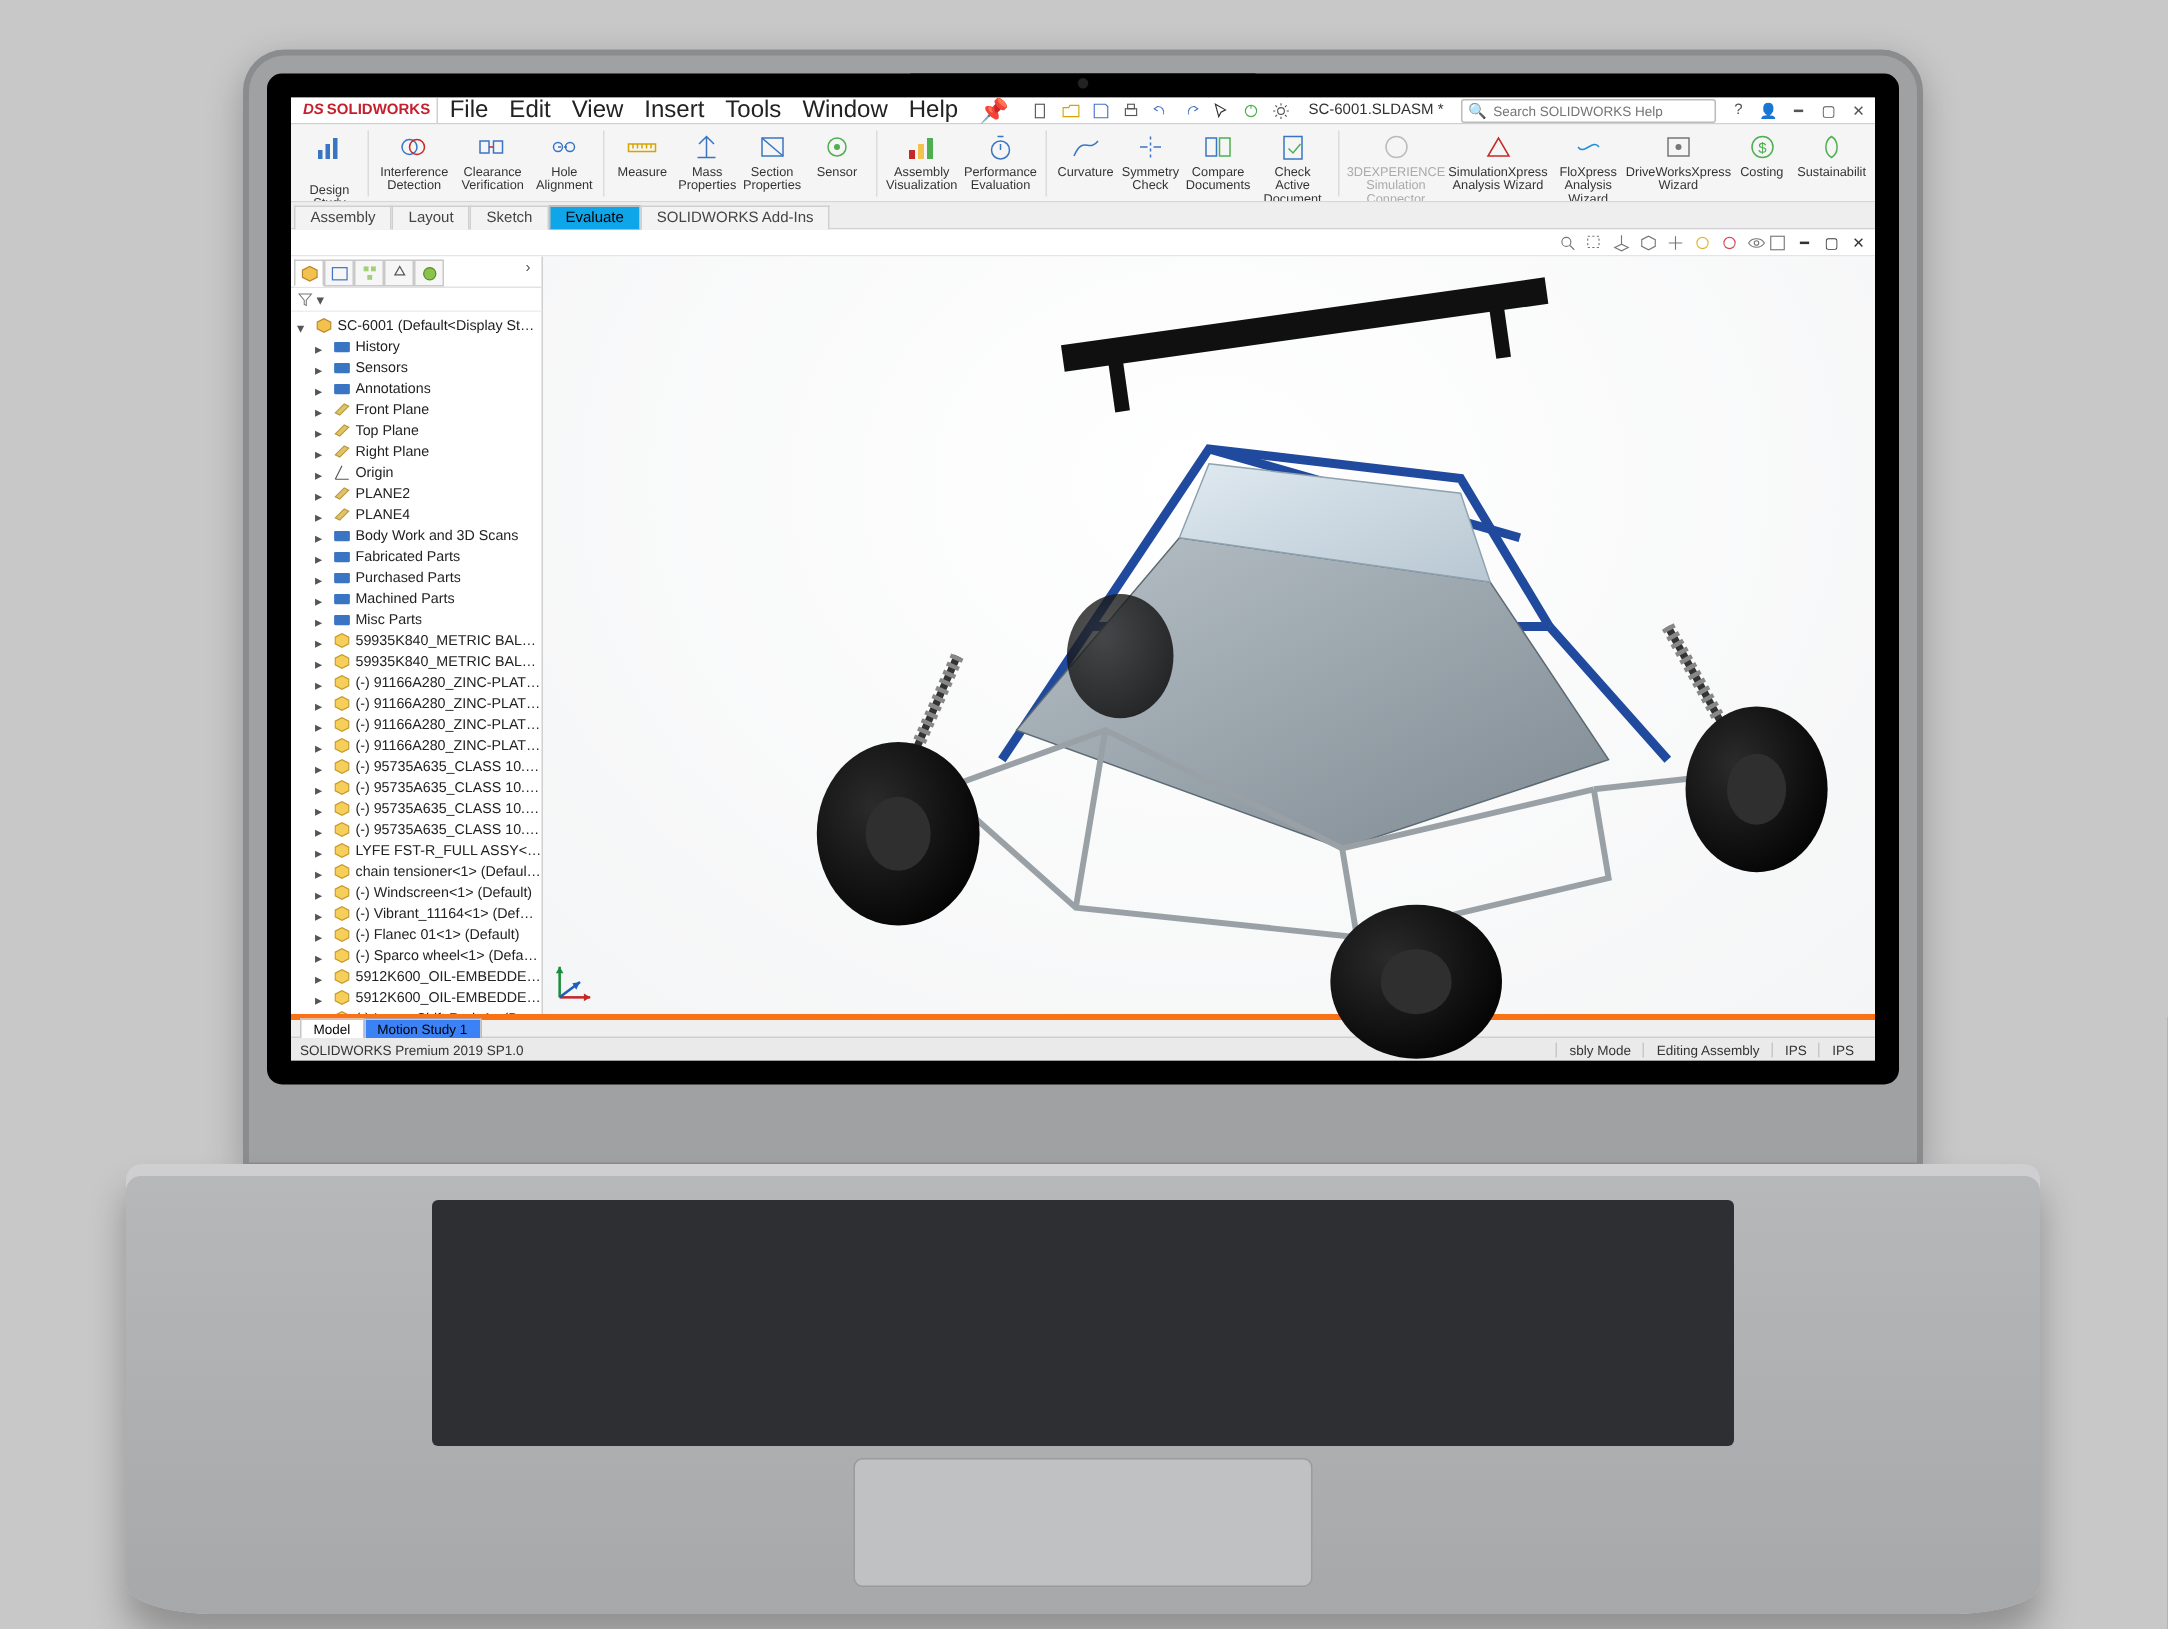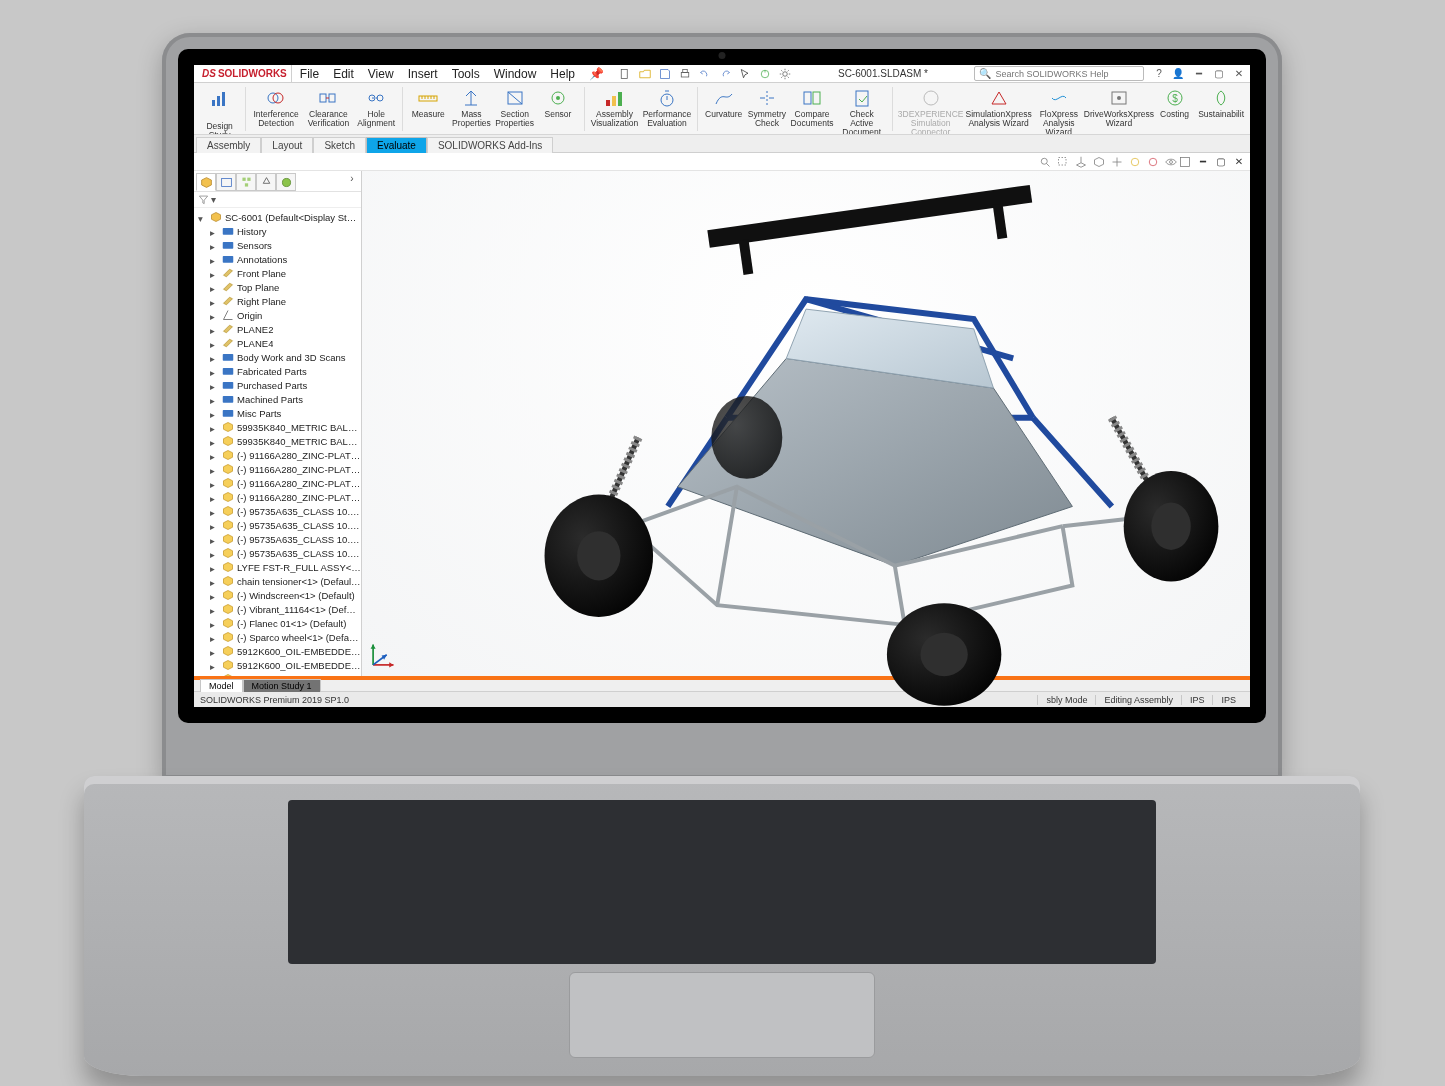--- a/index.html
+++ b/index.html
@@ -63,21 +63,21 @@
   .menubar {
     display:flex; align-items:center; gap:2px; height:18px;
     background:#fff; border-bottom:1px solid #d0d0d0; padding:0 4px;
   }
   .sw-logo {
     display:flex; align-items:center; gap:2px; padding:0 4px;
     font-weight: bold; color:#c61f2e; font-size:10px;
     border-right:1px solid #d0d0d0; height:100%;
   }
   .sw-logo .ds { font-style: italic; }
-  .menu-item { padding:1px 6px; color:#222; cursor:default; font-size:12px; }
+  .menu-item { padding:1px 6px; color:#222; cursor:default; font-size:16px; }
   .qat { display:flex; align-items:center; gap:6px; margin-left:6px; }
   .qat .ic { width:14px; height:14px; display:flex; align-items:center; justify-content:center; color:#333; }
   .qat .ic svg { width:12px; height:12px; }
   .doc-title { margin-left:auto; margin-right:auto; color:#333; font-size:10px; padding:0 6px; }
   .search-help {
     display:flex; align-items:center; gap:4px; border:1px solid #bbb; border-radius:2px;
     padding:1px 4px; width:170px; color:#666;
   }
   .search-help input {
     border:none; outline:none; font-size:9px; width:100%; color:#333; background:transparent;
@@ -165,21 +165,21 @@
   }
   .triad svg { width:100%; height:100%; }
   .model-svg { position:absolute; inset:0; }
 
   
   .bottom-tabs {
     height:15px; display:flex; align-items:flex-end; padding-left:6px; gap:0;
     background:#efefef; border-top:4px solid #f97316;
   }
   .btab {
-    padding:1px 8px; font-size:9px; border:1px solid #c6c6c6; border-bottom:none; background:#737373;
+    padding:1px 8px; font-size:9px; border:1px solid #c6c6c6; border-bottom:none; background:#3b82f6;
     position:relative; top:1px;
   }
   .btab.active { background:#fff; }
   .statusbar {
     height:16px; background:#eaeaea; border-top:1px solid #cfcfcf; display:flex; align-items:center;
     padding:0 6px; font-size:9px; color:#333;
   }
   .statusbar .grow { flex:1; }
   .statusbar .seg { padding:0 8px; border-left:1px solid #c8c8c8; }
 </style>

